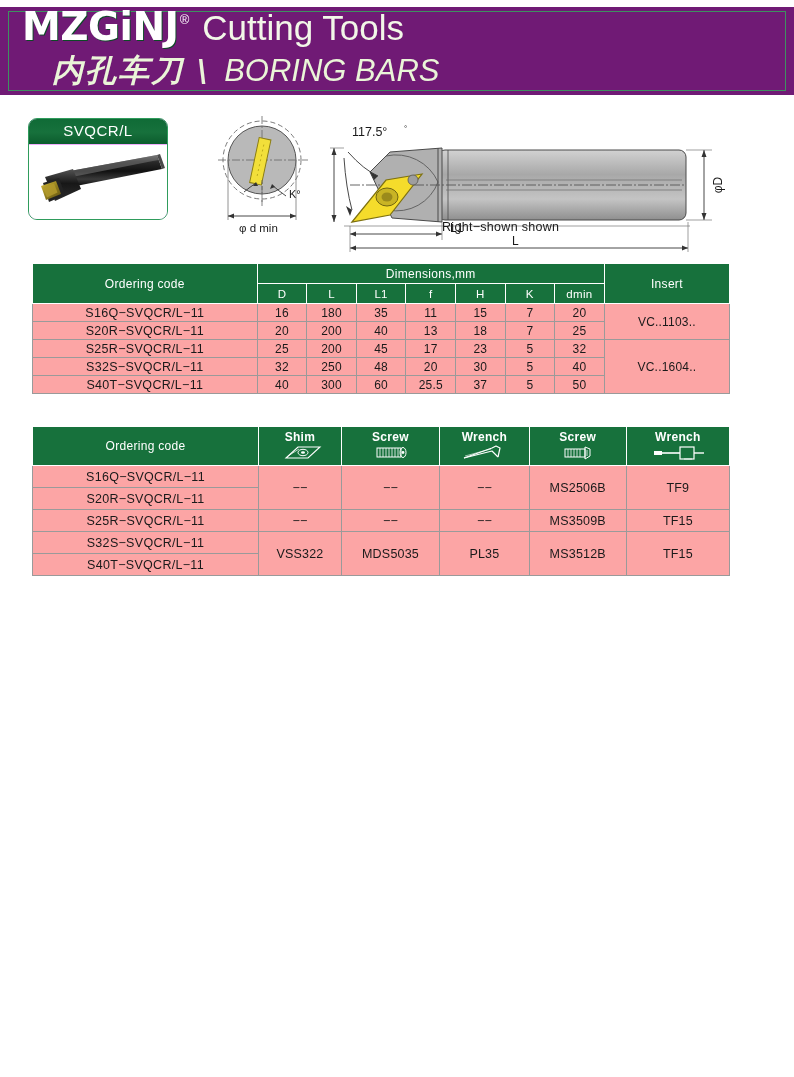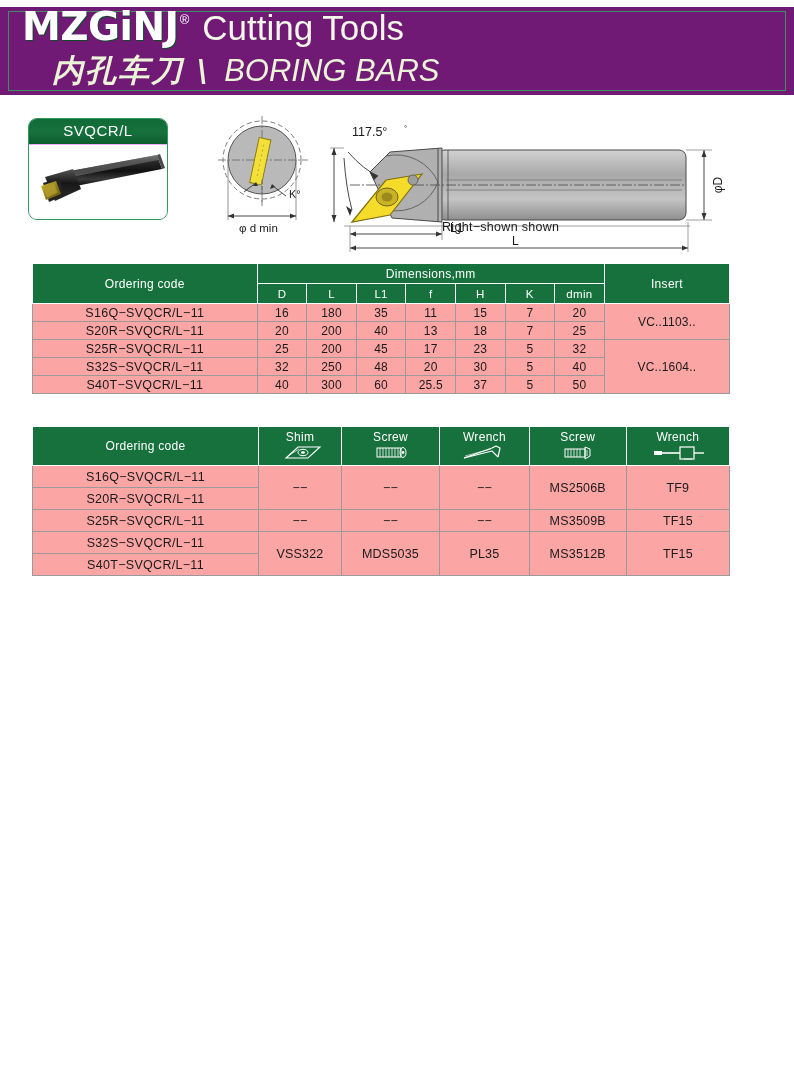--- a/index.html
+++ b/index.html
@@ -168,20 +168,21 @@
   #table-accessories tbody td { height: 21px; font-size: 12.5px; }
   #table-accessories tbody td.code { letter-spacing: 0.3px; }
 
   .hdr-ico {
     display: flex;
     flex-direction: column;
     align-items: center;
     justify-content: center;
     gap: 1px;
     height: 38px;
+    font-weight: bold;
   }
   .hdr-ico .lbl { font-size: 12px; line-height: 12px; }
   .hdr-ico .gfx { height: 17px; display: block; }
 
   .dash { letter-spacing: 0px; }
 </style>
 </head>
 <body>
 
 <div class="banner">

